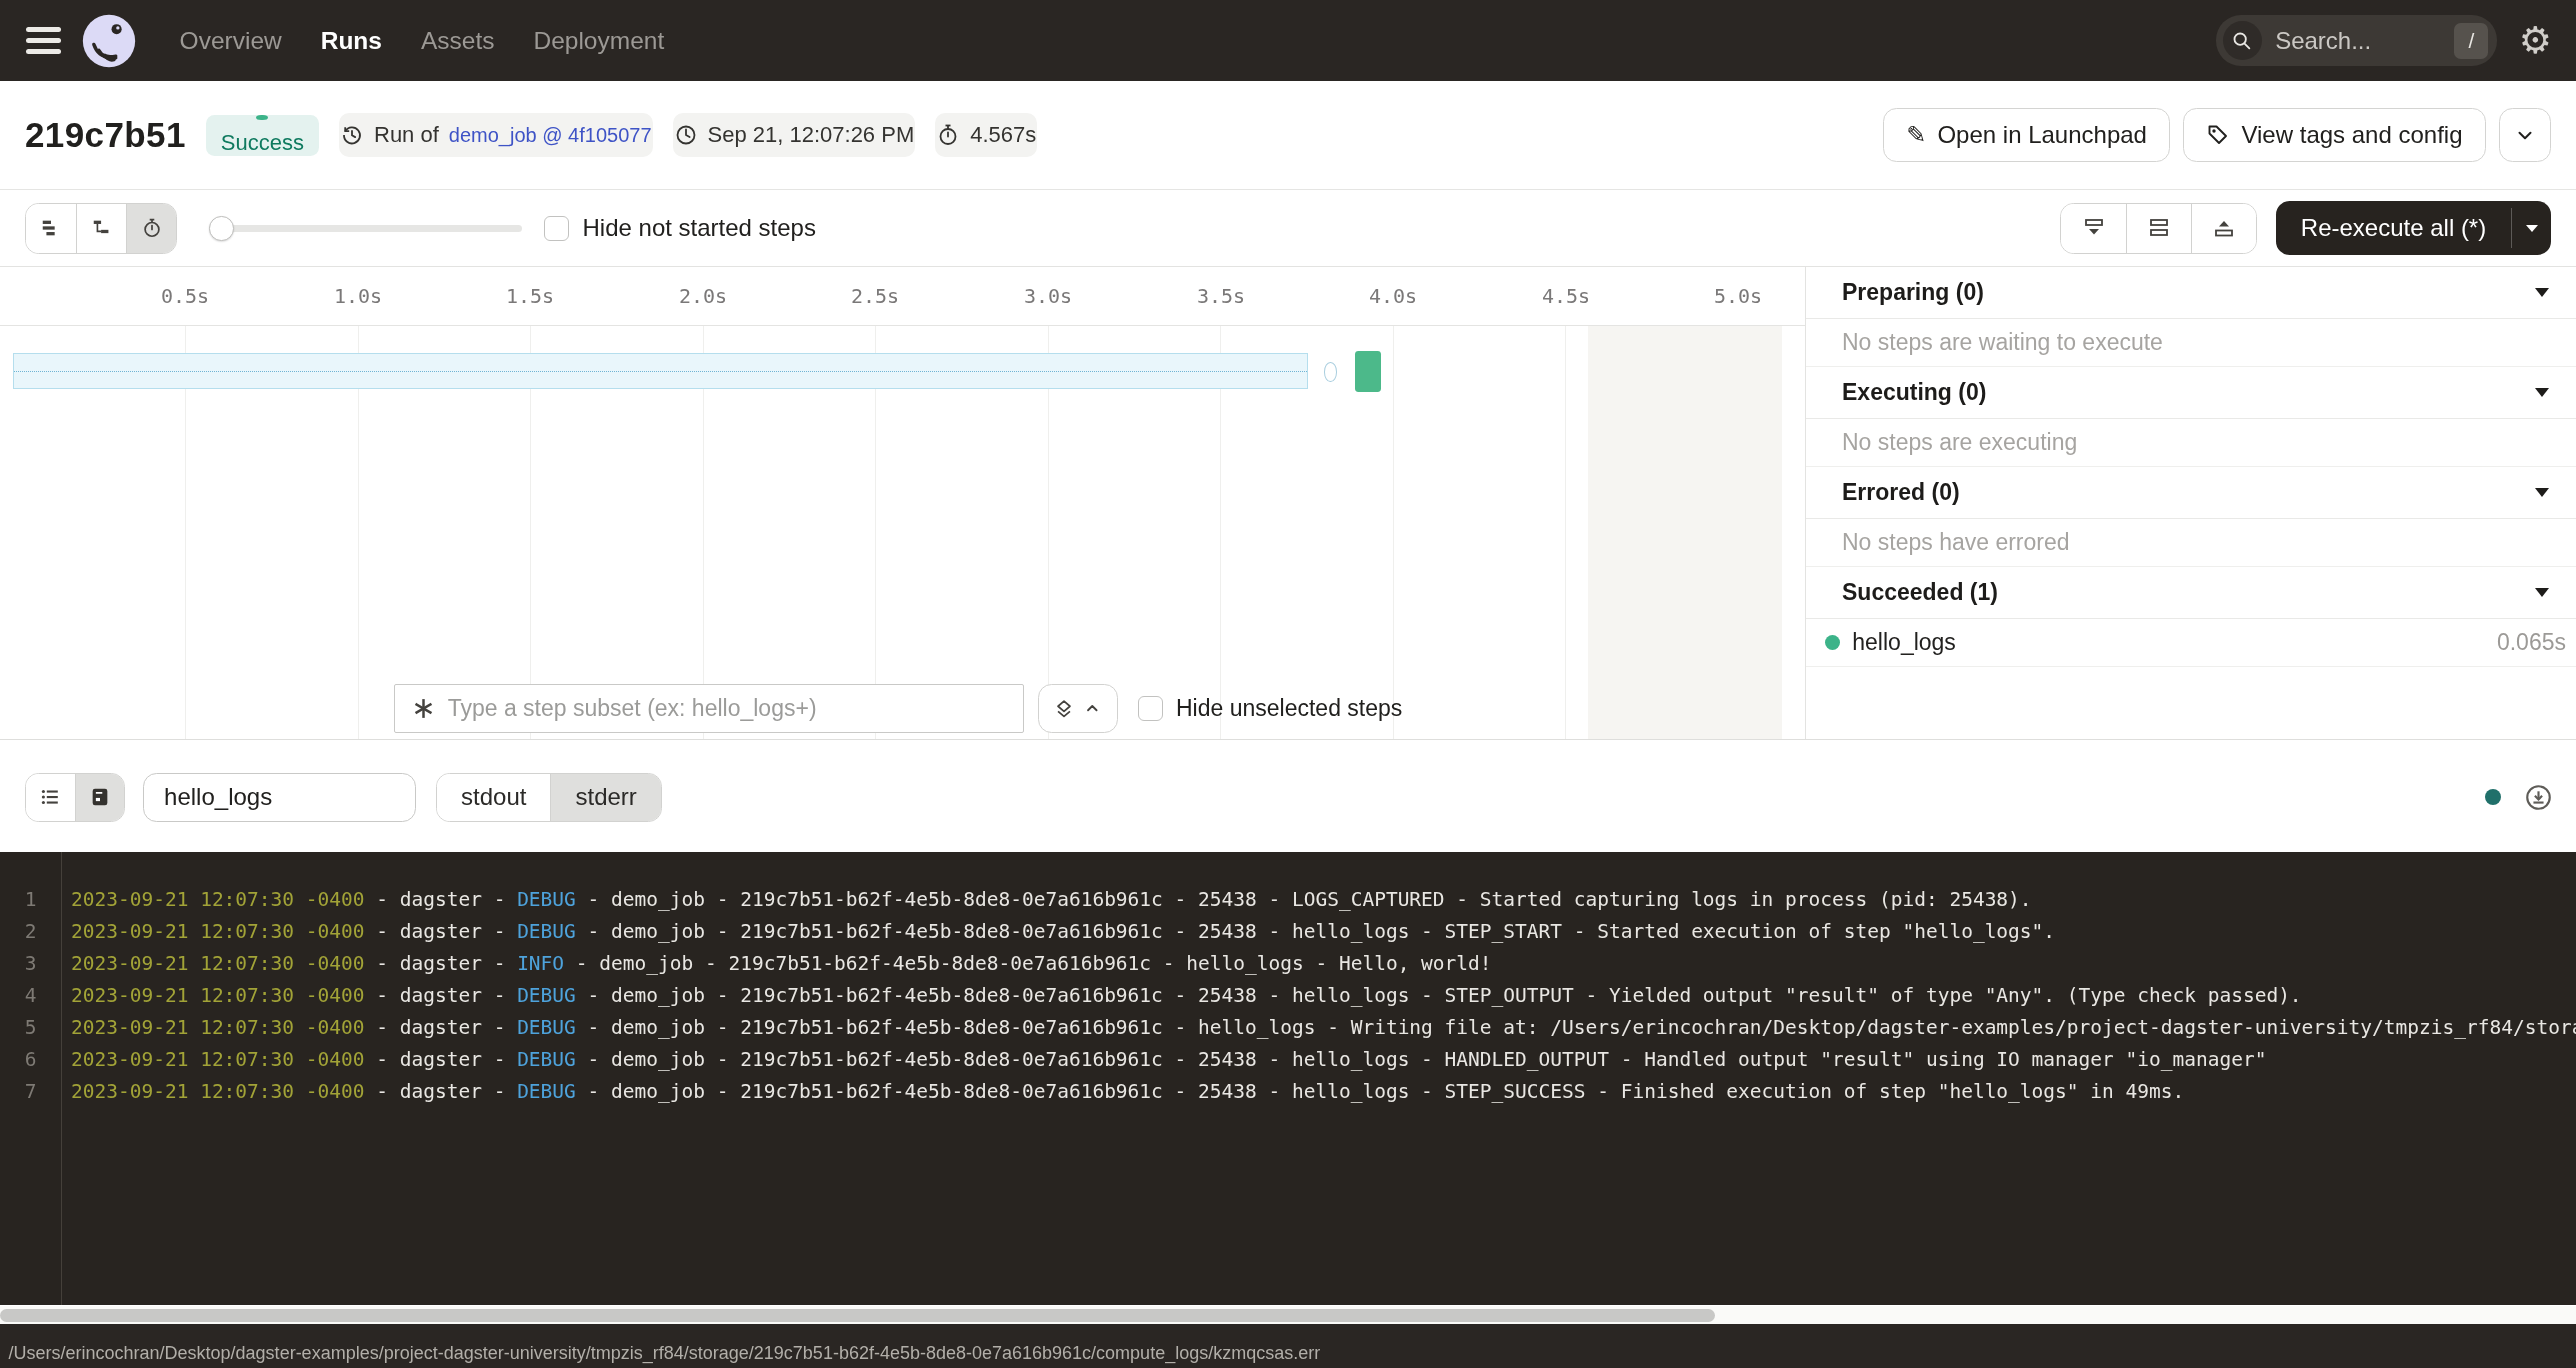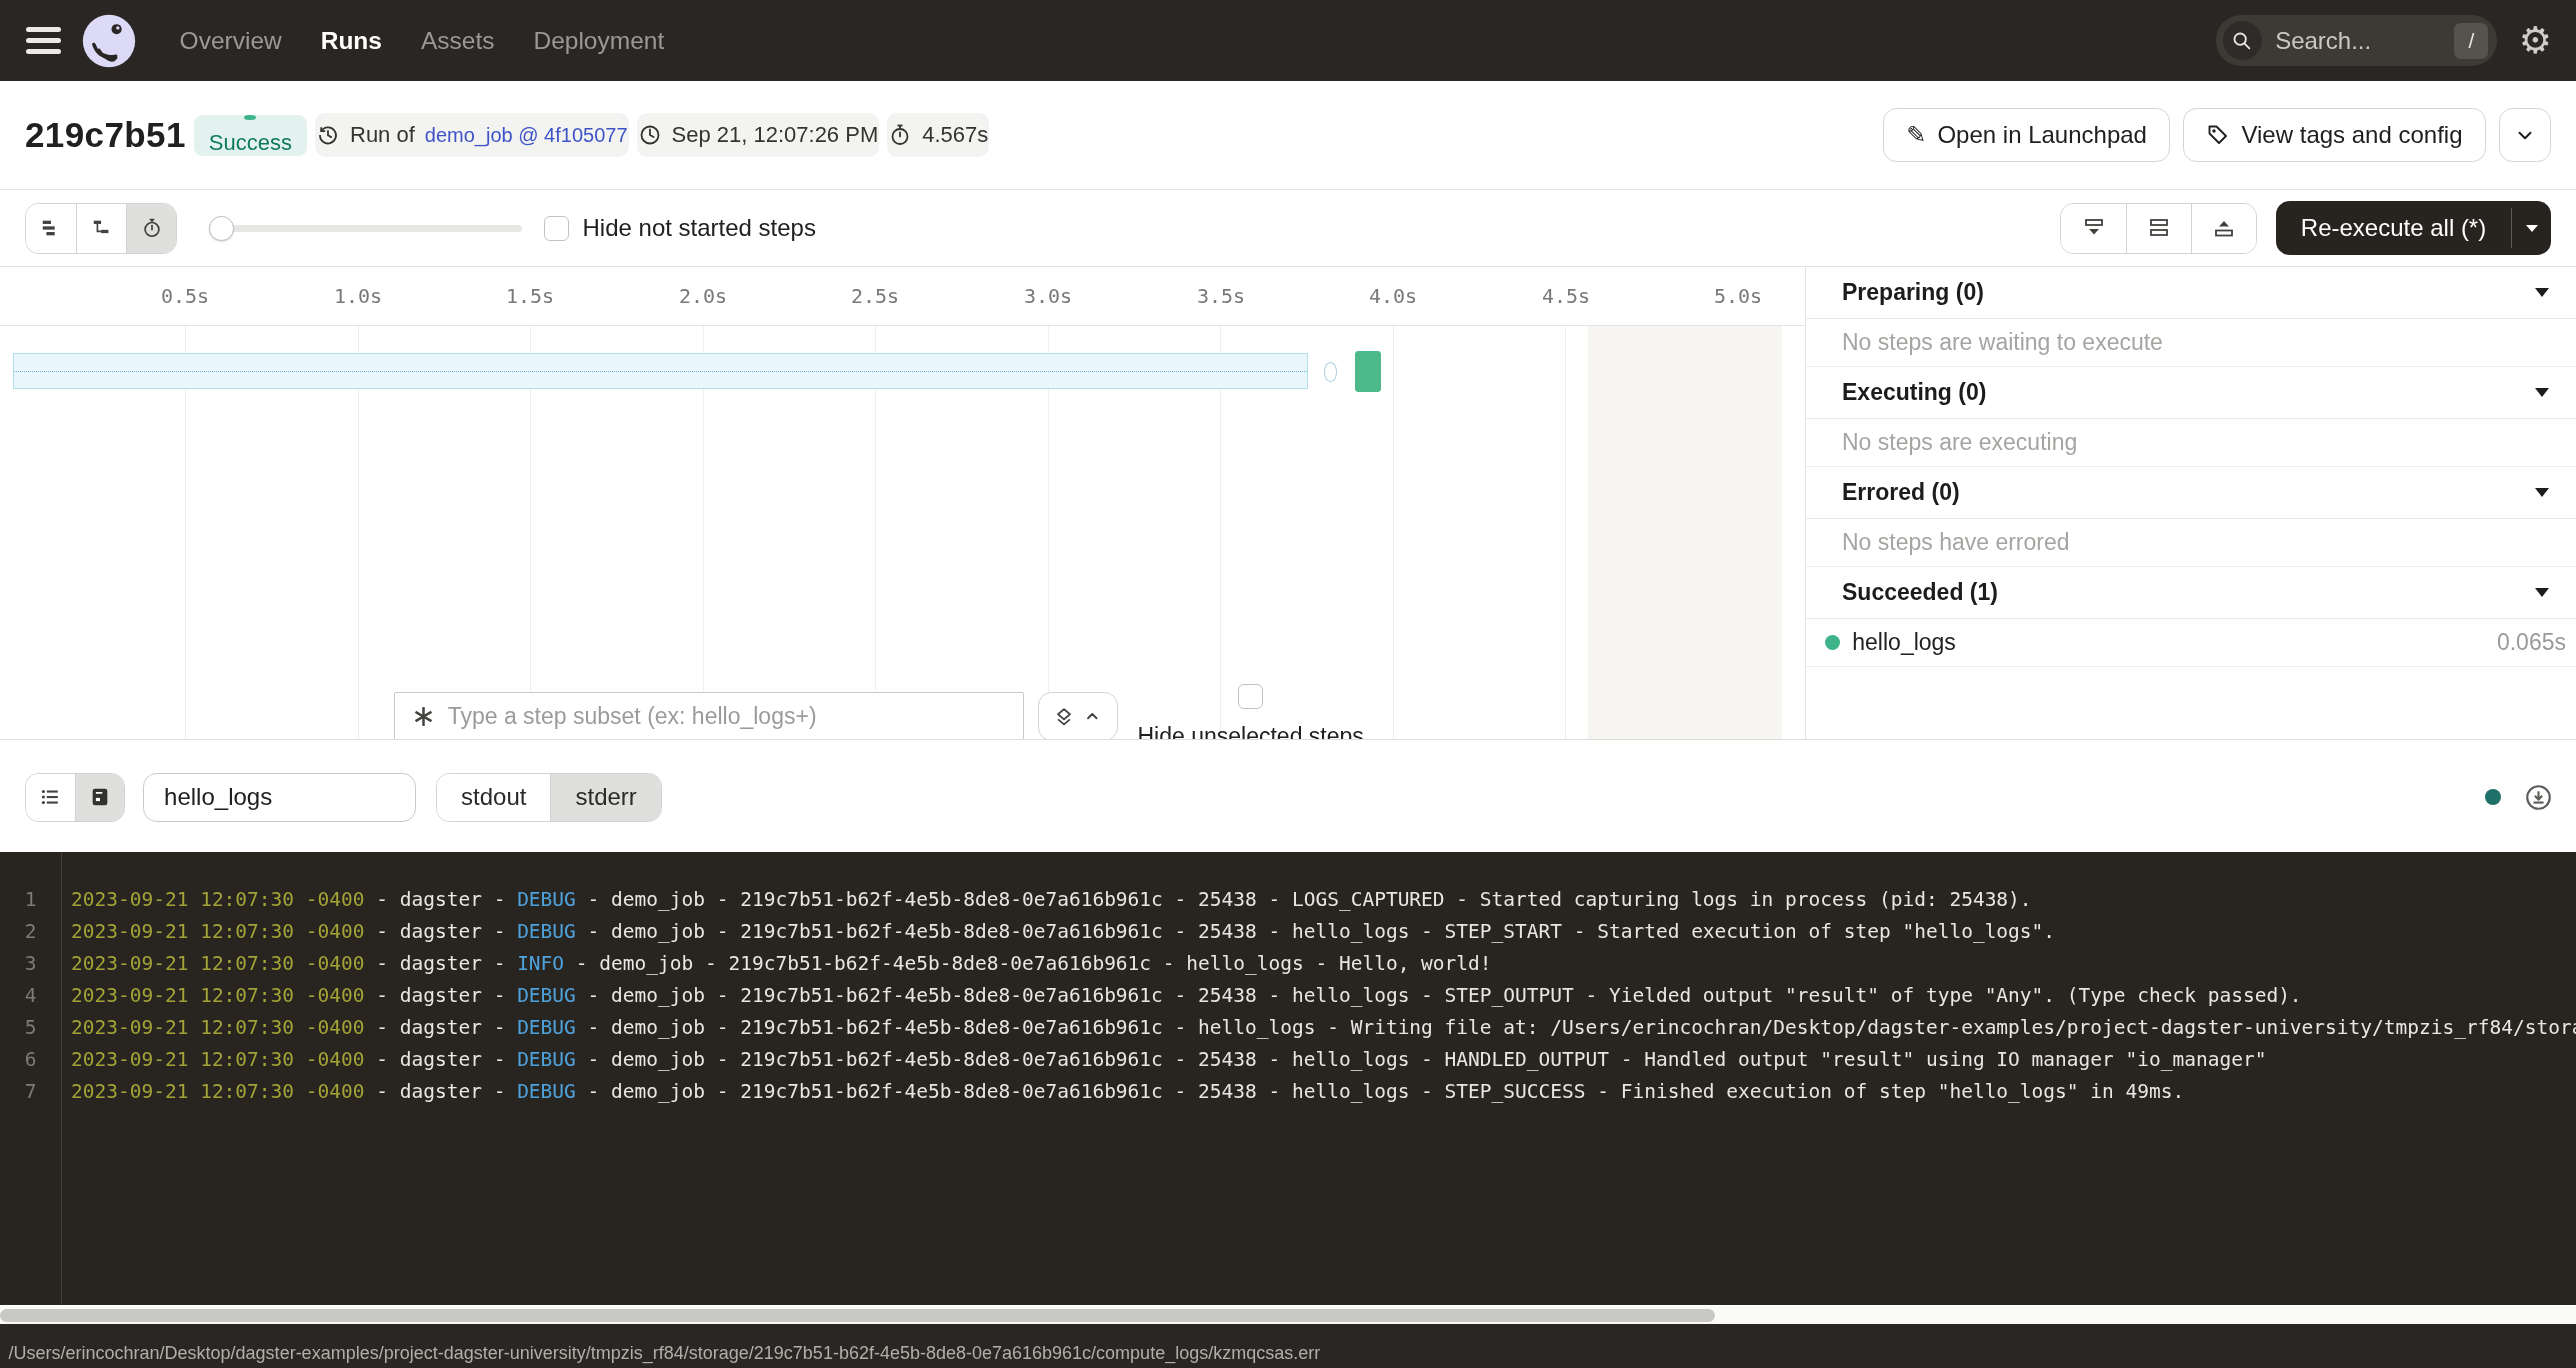--- a/index.html
+++ b/index.html
@@ -26,21 +26,21 @@
     display:flex; align-items:center; padding:0 8.5px 0 6.8px; cursor:text;
   }
   #search .lens { width:39px; height:39px; border-radius:50%; background:#2F2B28; display:flex; align-items:center; justify-content:center; }
   #search .ph { margin-left:13.5px; font-size:24px; color:#CBC8C4; }
   #search .kbd { margin-left:auto; width:34px; height:36px; border-radius:6.8px; background:#56524D; color:#E9E7E3; font-size:21px; display:flex; align-items:center; justify-content:center; }
   #gear { margin-left:22px; font-size:37px; color:#D0CDC9; line-height:1; cursor:pointer; }
 
   
   #run-header {
     position: absolute; left:0; top:81px; width:2576px; height:109px;
-    border-bottom:0.8px solid #E5E5E3; display:flex; align-items:center; padding:0 25px; gap:8px; background:#fff;
+    border-bottom:0.8px solid #E5E5E3; display:flex; align-items:center; padding:0 25px; gap:20px; background:#fff;
   }
   #run-id { font-size:35px; font-weight:700; color:#21201E; letter-spacing:0.4px; }
   .badge-success { display:flex; align-items:center; gap:9.3px; background:#E4F2EF; border-radius:8.5px; height:41px; padding:0 15px; font-size:22px; color:#0F7A5F;flex-direction:column; }
   .badge-success .dot { width:12px; height:12px; border-radius:50%; background:#3CB389; }
   .pill { display:flex; align-items:center; gap:10px; background:#F3F3F1; border-radius:10px; height:44px; padding:0 1px; font-size:22px; color:#343330; }
   .pill .lnk { color:#3E53C6; font-family:Liberation Sans, sans-serif; font-size:20px; cursor:pointer; }
   #header-actions { margin-left:auto; display:flex; gap:13.5px; align-items:center; }
   .btn-outline {
     display:flex; align-items:center; gap:11px; height:54px; padding:0 22px;
     border:0.8px solid #D4D4D2; border-radius:13.5px; background:#fff; font-size:24px; color:#21201E; cursor:pointer;
@@ -79,21 +79,21 @@
   .gridline { position:absolute; top:0; bottom:0; width:0.8px; background:#EFEFED; }
   #beyond-run { position:absolute; left:1588px; width:194px; top:0; bottom:0; background:#F6F5F2; }
   #wait-band { position:absolute; left:12.7px; width:1295px; top:27px; height:36px; background:#E9F6FB; border:0.8px solid #B5DEED; }
   #wait-band .dots { position:absolute; left:0; right:0; top:50%; border-top:1.7px dotted #6FB4D4; }
   #marker-circle { position:absolute; left:1324px; top:36px; width:12.7px; height:19.5px; border-radius:50%; border:1.7px solid #A9CEDF; background:#fff; }
   #step-bar { position:absolute; left:1355px; top:24.5px; width:26px; height:41px; border-radius:3.4px; background:#4CB98A; cursor:pointer; }
   #subset-controls { position:absolute; left:394px; top:417px; display:flex; align-items:center; }
   #subset-input { width:630px; height:49px; border:1.7px solid #C9C9C7; border-radius:2px; background:#fff; display:flex; align-items:center; padding:0 17px; gap:12.7px; cursor:text; }
   #subset-input .ph { font-size:23px; color:#9B9B99; }
   #apply-btn { margin-left:13.5px; width:80px; height:49px; border:0.8px solid #D2D2D0; border-radius:13.5px; background:#fff; display:flex; align-items:center; justify-content:center; gap:8.5px; color:#44423E; cursor:pointer; }
-  #hide-unselected { margin-left:20px; font-size:23px;flex-direction:column; }
+  #hide-unselected { margin-left:20px; font-size:23px; }
   #divider-v { position:absolute; left:1805px; top:0; bottom:0; width:0.8px; background:#E3E3E1; }
   #step-panel { position:absolute; left:1806px; right:0; top:0; bottom:0; background:#fff; overflow:hidden; }
   .sec-header { height:52px; display:flex; align-items:center; padding:0 27px 0 36px; font-size:23px; font-weight:700; color:#1D1C1A; border-bottom:0.8px solid #E9E9E7; cursor:pointer; }
   .sec-caret { margin-left:auto; width:0; height:0; border-left:7.6px solid transparent; border-right:7.6px solid transparent; border-top:9.3px solid #1D1C1A; }
   .sec-empty { height:48px; display:flex; align-items:center; padding-left:36px; font-size:23px; color:#A6A4A1; border-bottom:0.8px solid #EFEFED; }
   .step-row { height:48px; display:flex; align-items:center; padding:0 10px 0 18.6px; gap:12.7px; font-size:23px; color:#22211F; border-bottom:0.8px solid #EFEFED; cursor:pointer; }
   .step-row .dot { width:15px; height:15px; border-radius:50%; background:#3CB389; }
   .step-row .dur { margin-left:auto; color:#9C9A97; }
 
   

